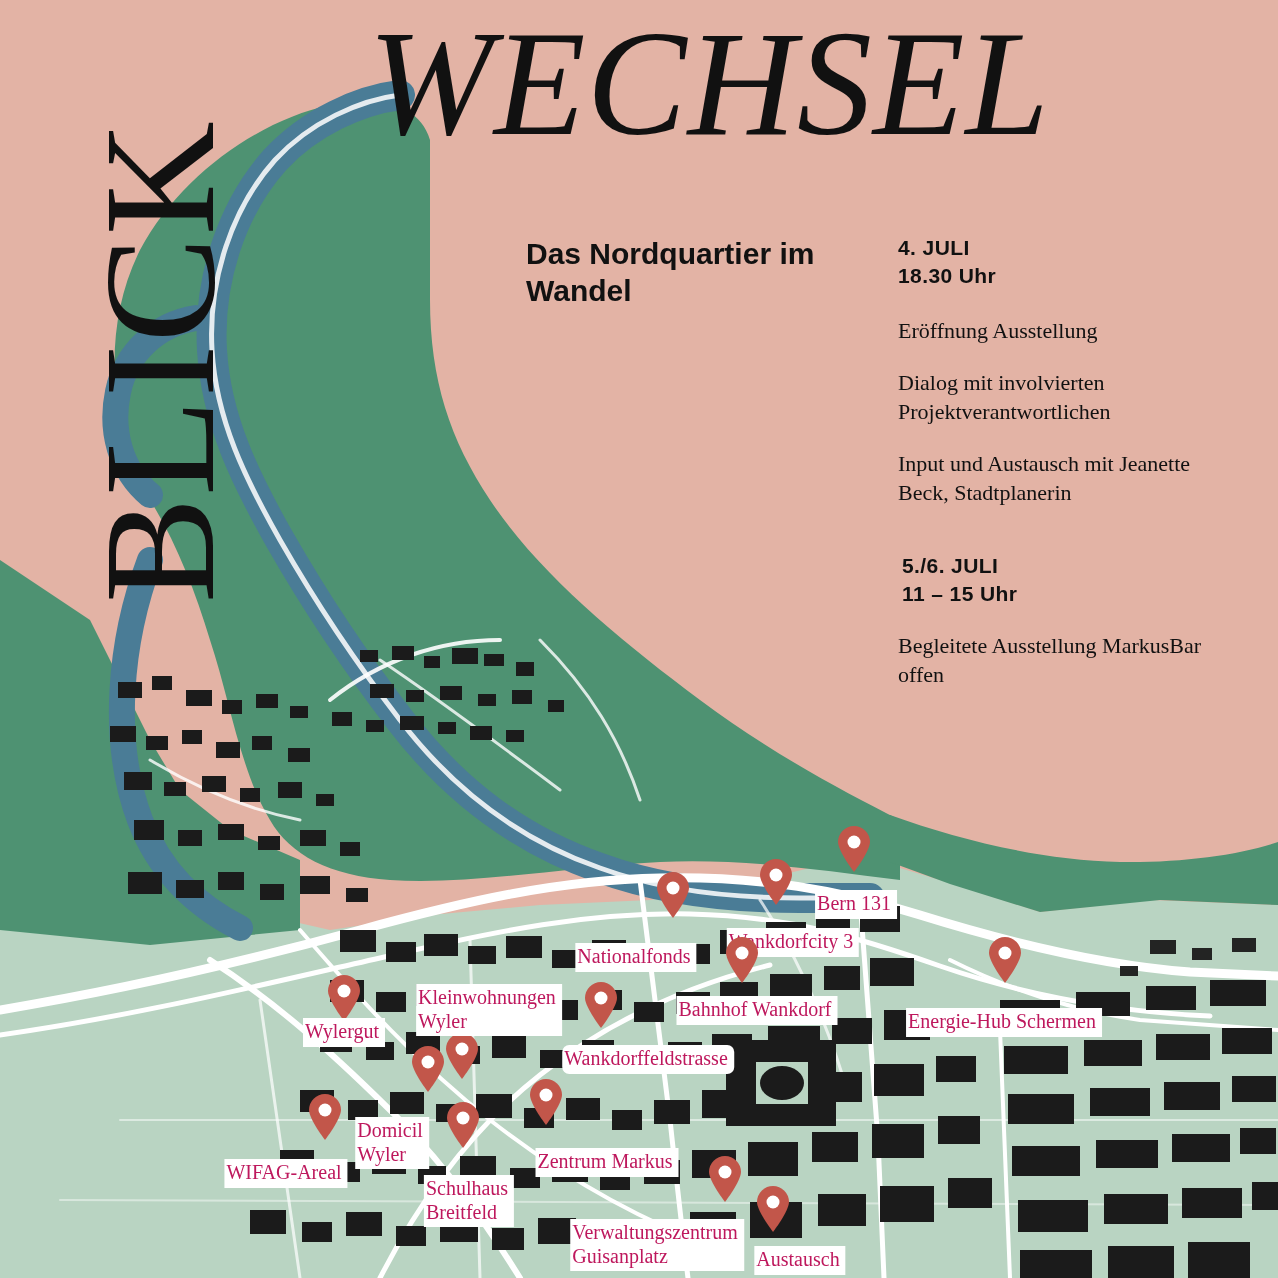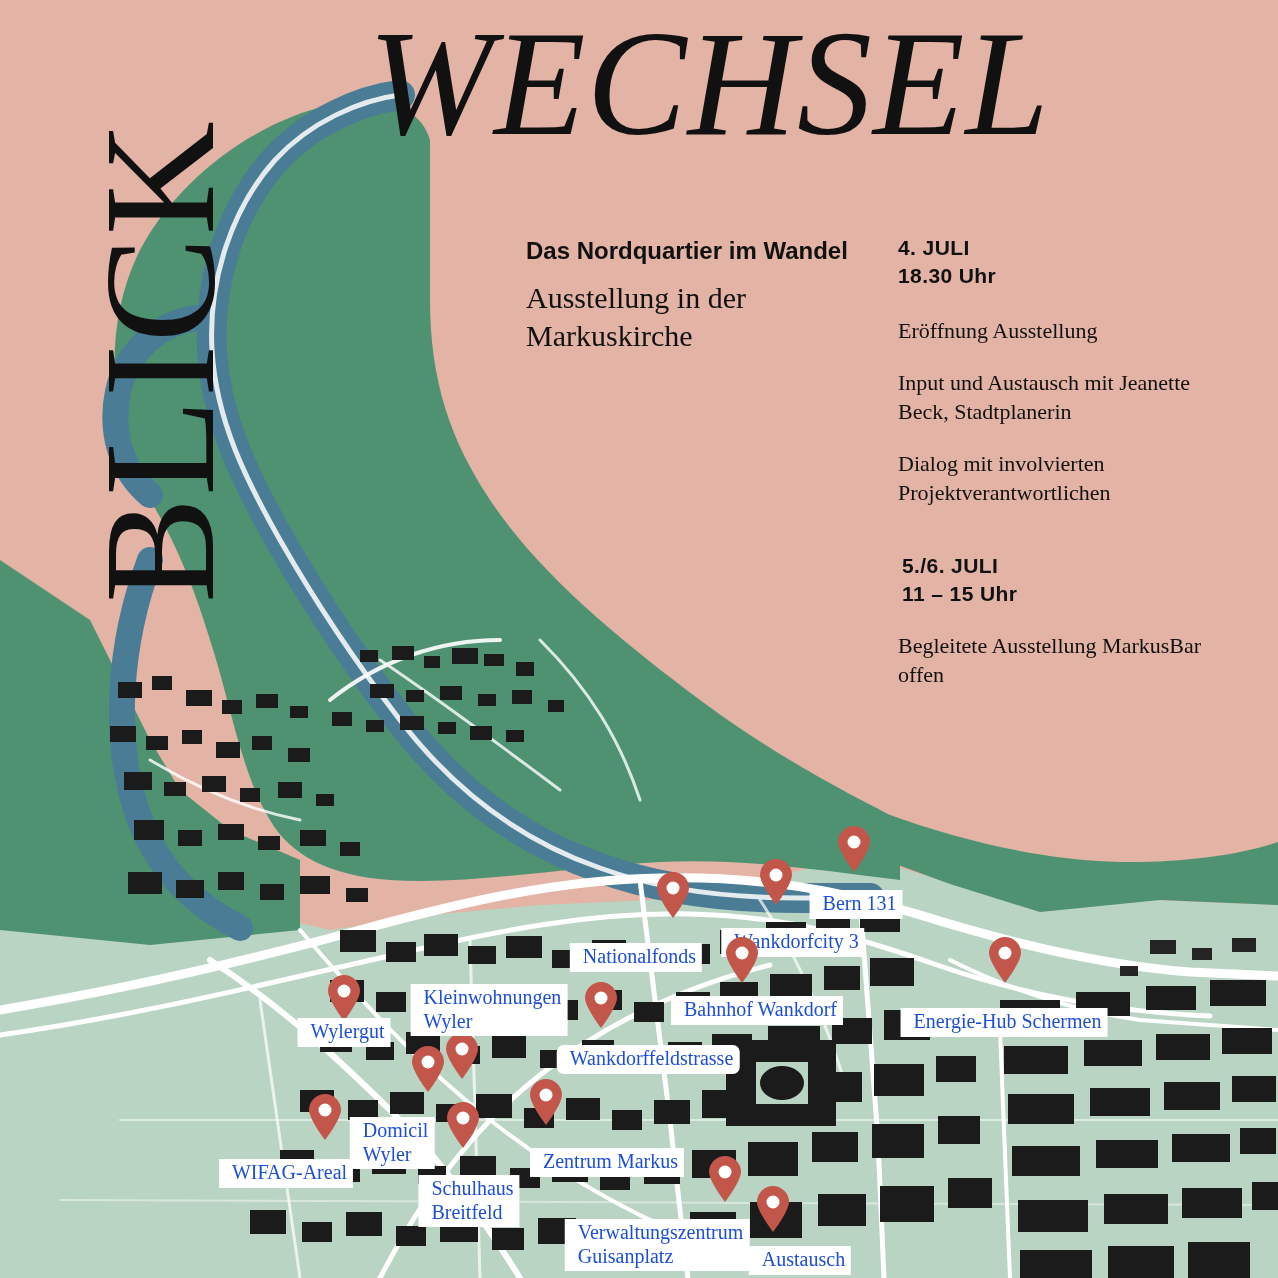--- a/index.html
+++ b/index.html
@@ -58,21 +58,21 @@
   
   .col-left {
     position: absolute;
     left: 526px;
     top: 236px;
     width: 330px;
   }
   .headline {
     font-family: "Liberation Sans", sans-serif;
     font-weight: bold;
-    font-size: 24px;
+    font-size: 30px;
     line-height: 1.22;
     margin: 0 0 14px 0;
     color: #111;
   }
   .subhead {
     font-family: "Liberation Serif", serif;
     font-size: 30px;
     line-height: 1.26;
     margin: 0;
     color: #111;
@@ -116,25 +116,25 @@
     position: absolute;
     width: 34px;
     height: 46px;
     transform: translate(-50%, -100%);
   }
   .marker svg { display:block; }
 
   .map-label {
     position: absolute;
     background: #ffffff;
-    color: #1d4ed8;
+    color: #be185d;
     font-family: "Liberation Serif", serif;
     font-size: 20px;
     line-height: 1.18;
-    padding: 2px 6px 3px 13px;
+    padding: 2px 6px 3px 2px;
     white-space: pre-line;
     transform: translate(-50%, 0);
   }
 </style>
 </head>
 <body>
 
 <div id="poster">
 
   <div class="map-layer">
@@ -391,29 +391,28 @@
         </g>
       </g>
     </svg>
   </div>
 
   <div class="title-blick">BLICK</div>
   <div class="title-wechsel">WECHSEL</div>
 
   <div class="col-left">
     <p class="headline">Das Nordquartier im Wandel</p>
-    <p class="subhead">Ausstellung in der Markuskirche</p>
   </div>
 
   <div class="col-right">
     <p class="date-block" style="white-space: pre-line;">4. JULI
 18.30 Uhr</p>
     <p class="prog-item">Eröffnung Ausstellung</p>
+    <p class="prog-item">Dialog mit involvierten Projektverantwortlichen</p>
     <p class="prog-item">Input und Austausch mit Jeanette Beck, Stadtplanerin</p>
-    <p class="prog-item">Dialog mit involvierten Projektverantwortlichen</p>
     <p class="date-block2" style="white-space: pre-line;">5./6. JULI
 11 – 15 Uhr</p>
     <p class="prog-item">Begleitete Ausstellung MarkusBar offen</p>
   </div>
 
   <div id="markers">
       <div class="marker" style="left: 854px; top: 872px;">
         <svg width="34" height="46" viewBox="0 0 34 46">
           <path d="M17 46 C17 46 33 25 33 16 A16 16 0 0 0 1 16 C1 25 17 46 17 46 Z" fill="#c2564a"></path>
           <circle cx="17" cy="16" r="6.5" fill="#ffffff"></circle>

